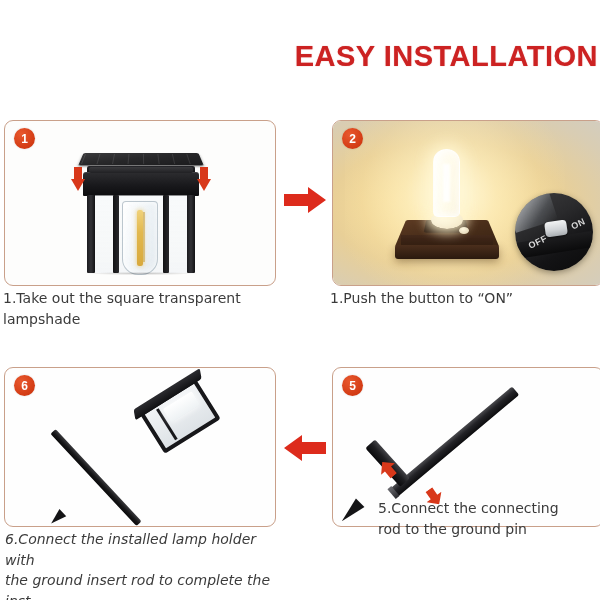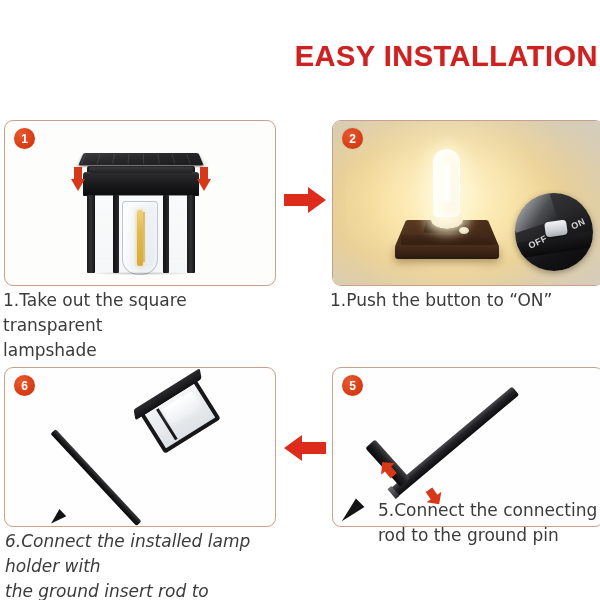--- a/index.html
+++ b/index.html
@@ -69,21 +69,21 @@
     align-items: center;
     justify-content: center;
     line-height: 1;
     z-index: 6;
     box-shadow: 0 0 2px rgba(0,0,0,0.15);
   }
 
   
   .caption {
     position: absolute;
-    font-size: 17px;
+    font-size: 14px;
     color: #3b3b3b;
     line-height: 1.48;
     white-space: pre-line;
     font-family: "DejaVu Sans", sans-serif;
   }
   .c1 { left: 3px;   top: 288px; width: 280px; }
   .c2 { left: 330px; top: 288px; width: 270px; }
   .c6 { left: 5px;   top: 529px; width: 285px; font-style: italic; }
   .c5 { left: 330px; top: 498px; width: 270px; margin-left: 48px; }
 

